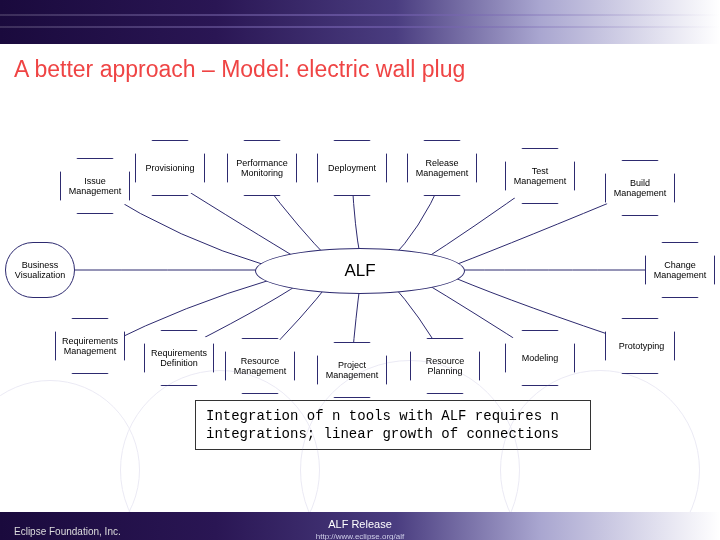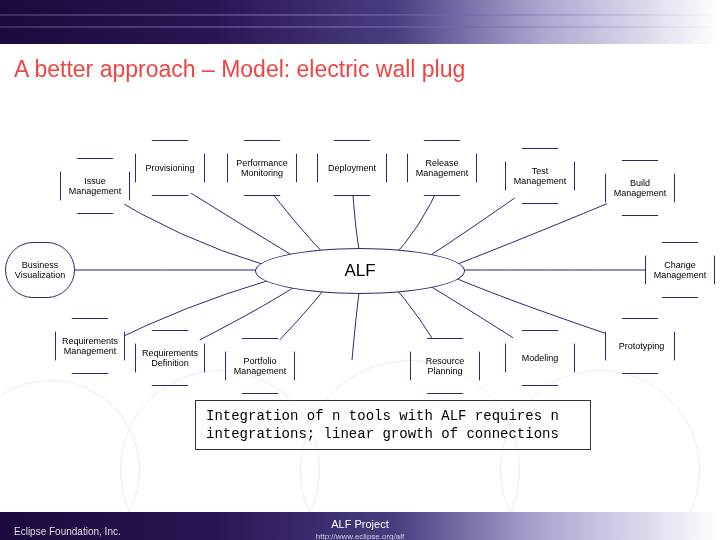--- a/index.html
+++ b/index.html
@@ -177,25 +177,28 @@
       <span>Business Visualization</span>
     </div>
   <div class="oct" style="left:55px; top:198px;">
       <span>Requirements Management</span>
     </div>
 
   <div class="oct" style="left:645px; top:122px;">
       <span>Change Management</span>
     </div>
 
-  <div class="oct" style="left:135px; top:210px;">
+  <div class="oct" style="left:144px; top:210px;">
       <span>Requirements Definition</span>
     </div>
   <div class="oct" style="left:225px; top:218px;">
-      <span>Portfolio Management</span>
+      <span>Resource Management</span>
+    </div>
+  <div class="oct" style="left:317px; top:222px;">
+      <span>Project Management</span>
     </div>
   <div class="oct" style="left:505px; top:210px;">
       <span>Modeling</span>
     </div>
   <div class="oct" style="left:410px; top:218px;">
       <span>Resource Planning</span>
     </div>
   <div class="oct" style="left:605px; top:198px;padding-left:7px;">
       <span>Prototyping</span>
     </div>
@@ -208,16 +211,16 @@
 <div class="bg-balls">
   <div class="ball" style="left:-40px; bottom:-60px; width:180px; height:180px;"></div>
   <div class="ball" style="left:120px; bottom:-70px; width:200px; height:200px;"></div>
   <div class="ball" style="left:300px; bottom:-80px; width:220px; height:220px;"></div>
   <div class="ball" style="left:500px; bottom:-70px; width:200px; height:200px;"></div>
 </div>
 
 <div class="footer">
   <div class="left">Eclipse Foundation, Inc.</div>
   <div class="center">
-    <div class="proj">ALF Project</div>
+    <div class="proj">ALF Release</div>
     <div class="url">http://www.eclipse.org/alf</div>
   </div>
 </div>
 
 </body></html>

